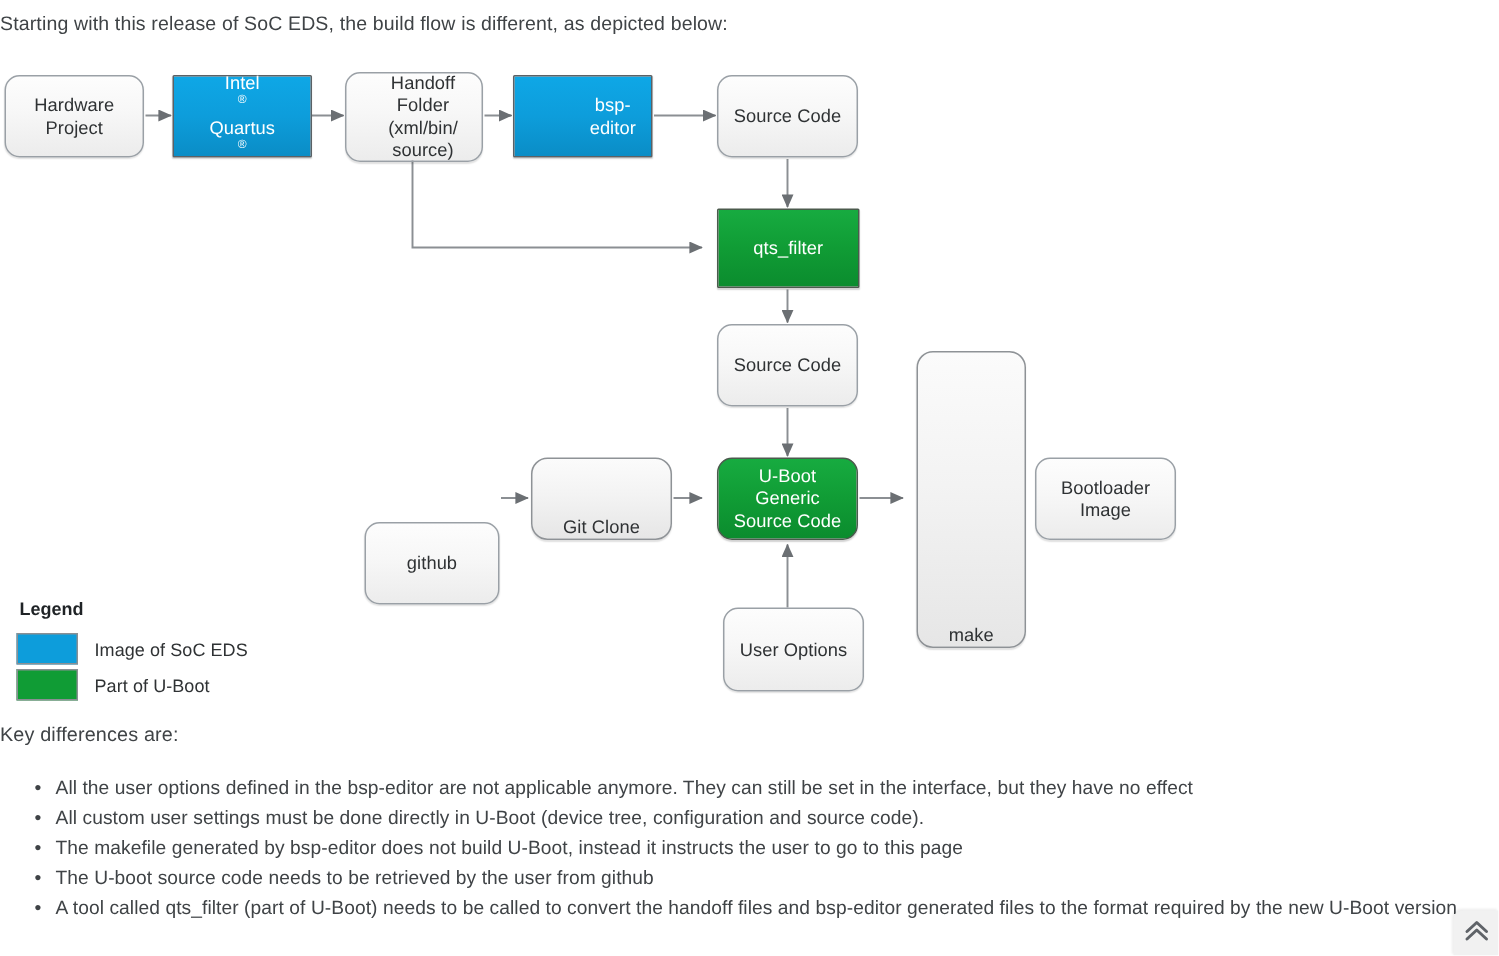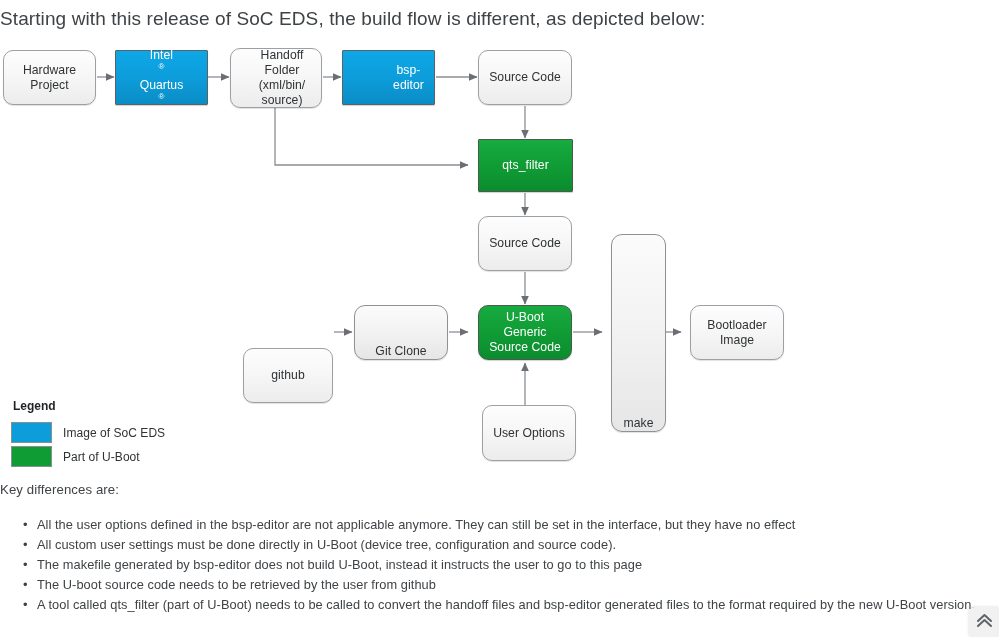--- a/index.html
+++ b/index.html
@@ -8,21 +8,21 @@
     background:#ffffff;
     font-family:"Liberation Sans","DejaVu Sans",sans-serif;
     color:#3c4043;
     overflow:hidden;
     position:relative;
   }
   #page{position:relative;width:999px;height:637px;}
 
   .intro{
     position:absolute;left:0;top:8px;
-    font-size:19px;color:#3f4346;letter-spacing:0.1px;
+    font-size:13px;color:#3f4346;letter-spacing:0.1px;
     white-space:nowrap;
   }
 
   
   #diagram{position:absolute;left:0;top:36px;width:999px;height:440px;}
   #diagram svg{position:absolute;left:0;top:0;width:999px;height:440px;}
 
   .node{
     position:absolute;
     box-sizing:border-box;
@@ -217,21 +217,21 @@
           <span>U-Boot</span>
           <span>Generic</span>
           <span>Source Code</span>
         </span>
     </div>
 
     <div class="node n-round" style="left:482px;top:369px;width:94px;height:56px;">
       <span>User Options</span>
     </div>
 
-    <div class="node n-sq" style="left:611px;top:198px;width:55px;height:198px;">
+    <div class="node n-sq" style="left:611px;top:198px;width:73px;height:198px;">
       <span>make</span>
     </div>
 
     <div class="node n-round" style="left:690px;top:269px;width:94px;height:55px;">
       <span>
           <span>Bootloader</span>
           <span>Image</span>
         </span>
     </div>
 

